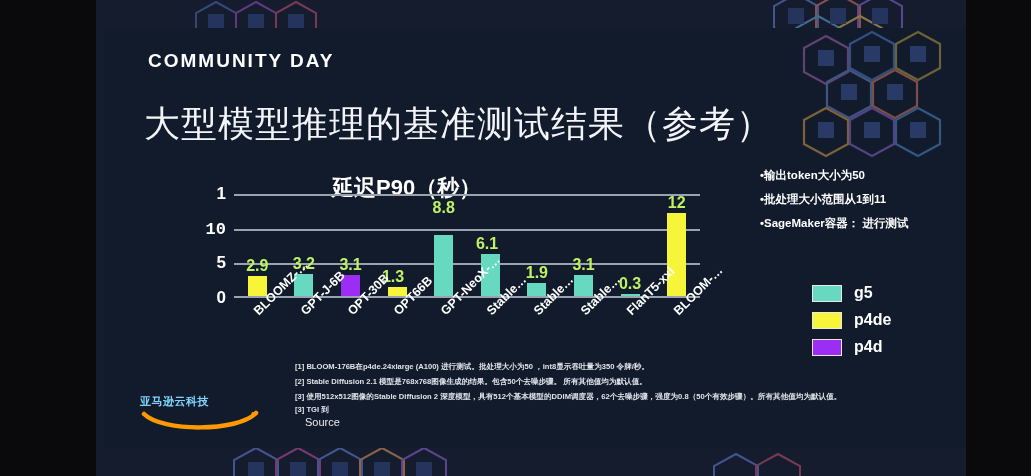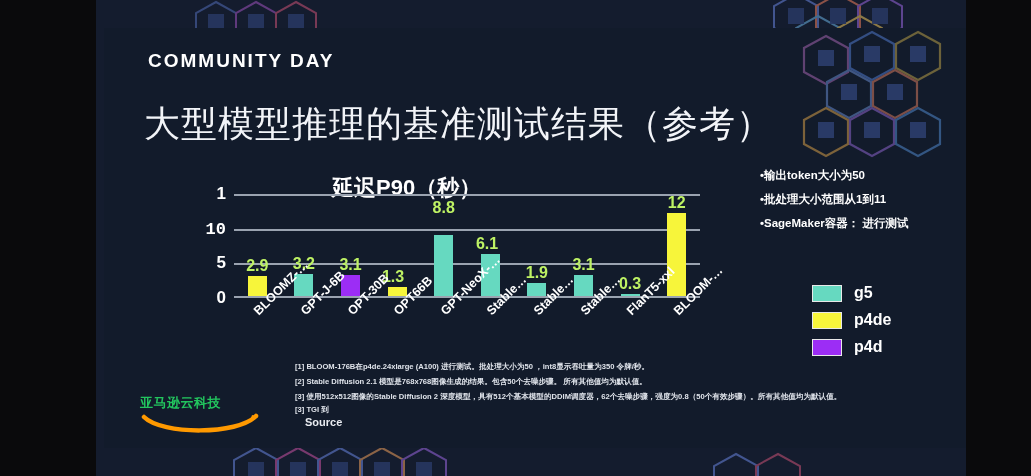--- a/index.html
+++ b/index.html
@@ -173,32 +173,32 @@
   }
   .footnote-tgi {
     color: #dfe3ea;
     font-size: 7.6px;
     font-weight: 700;
     line-height: 1.5;
   }
   .source-word {
     color: #e9ecf1;
     font-size: 11px;
-    font-weight: 700;
+    font-weight: 400;
     padding-left: 10px;
   }
 
   
   .aws-logo {
     position: absolute;
     left: 36px; top: 366px;
     width: 132px;
   }
   .aws-text {
-    color: #22c55e; font-size: 13px; font-weight: 700;
+    color: #7dd3fc; font-size: 11px; font-weight: 700;
     letter-spacing: .5px;
   }
   .aws-swoosh { display: block; margin-top: 1px; }
 </style>
 </head>
 <body>
 
 <div id="stage">
 
   <div class="backdrop">

